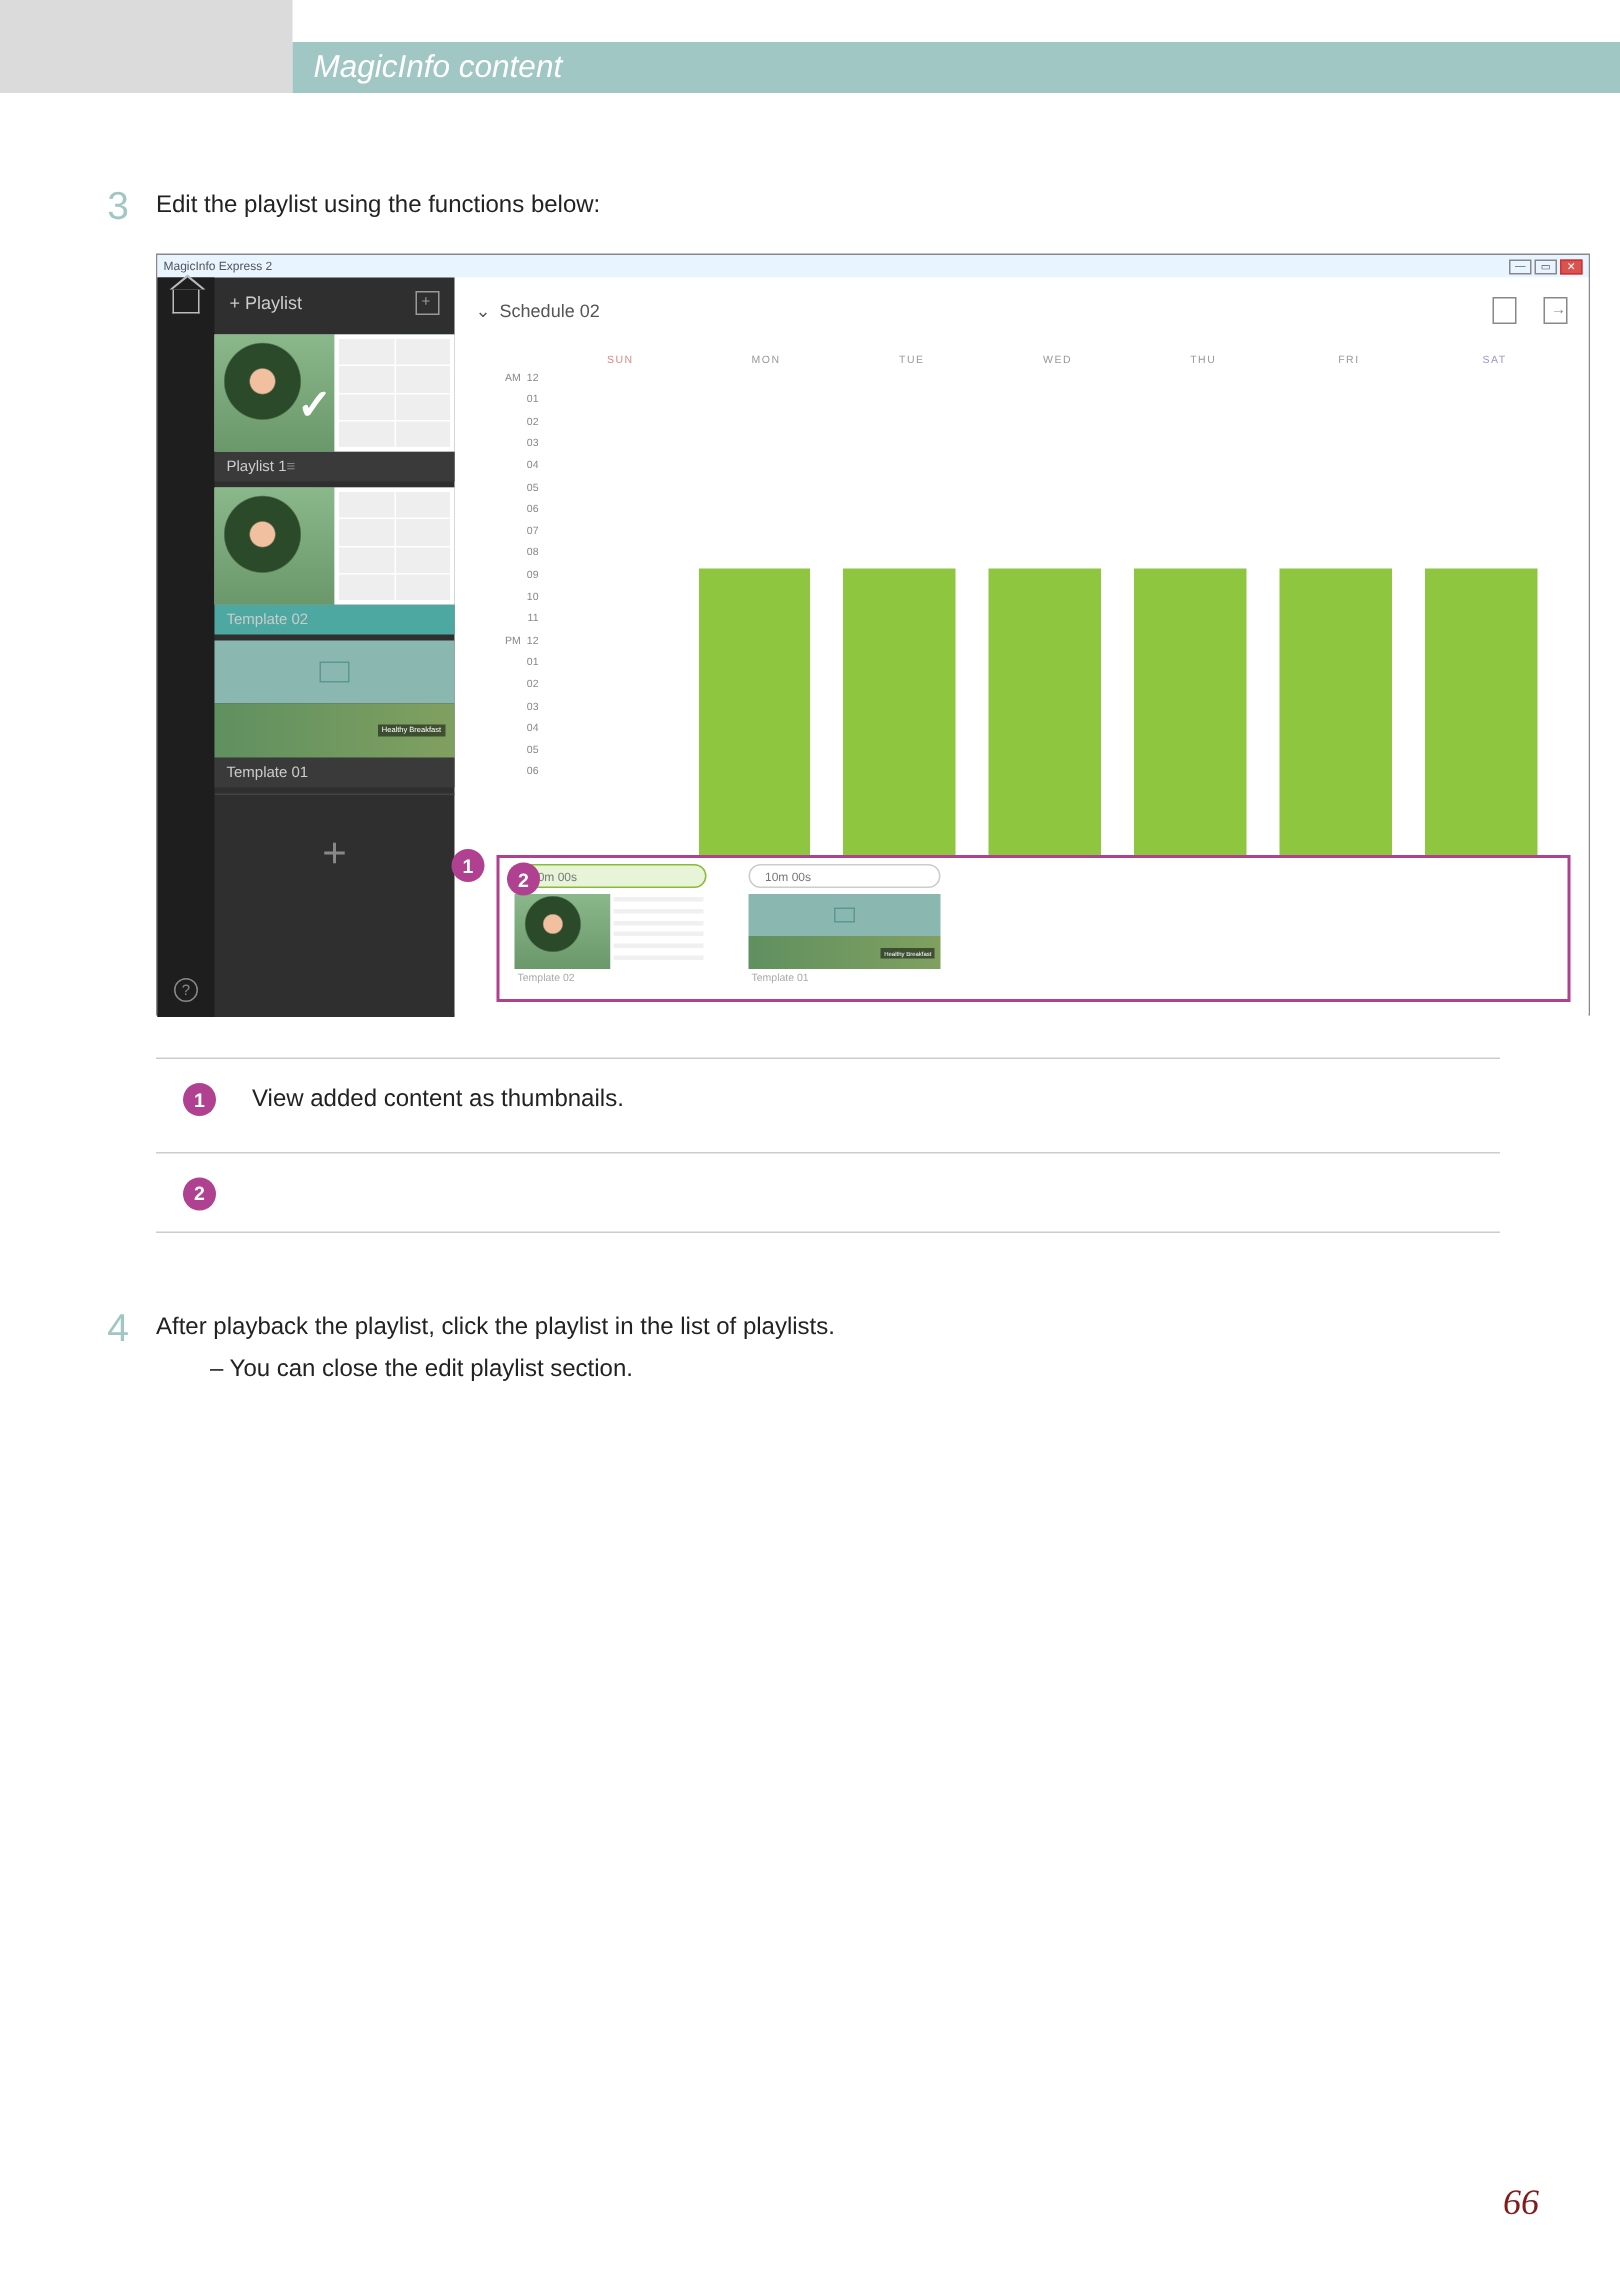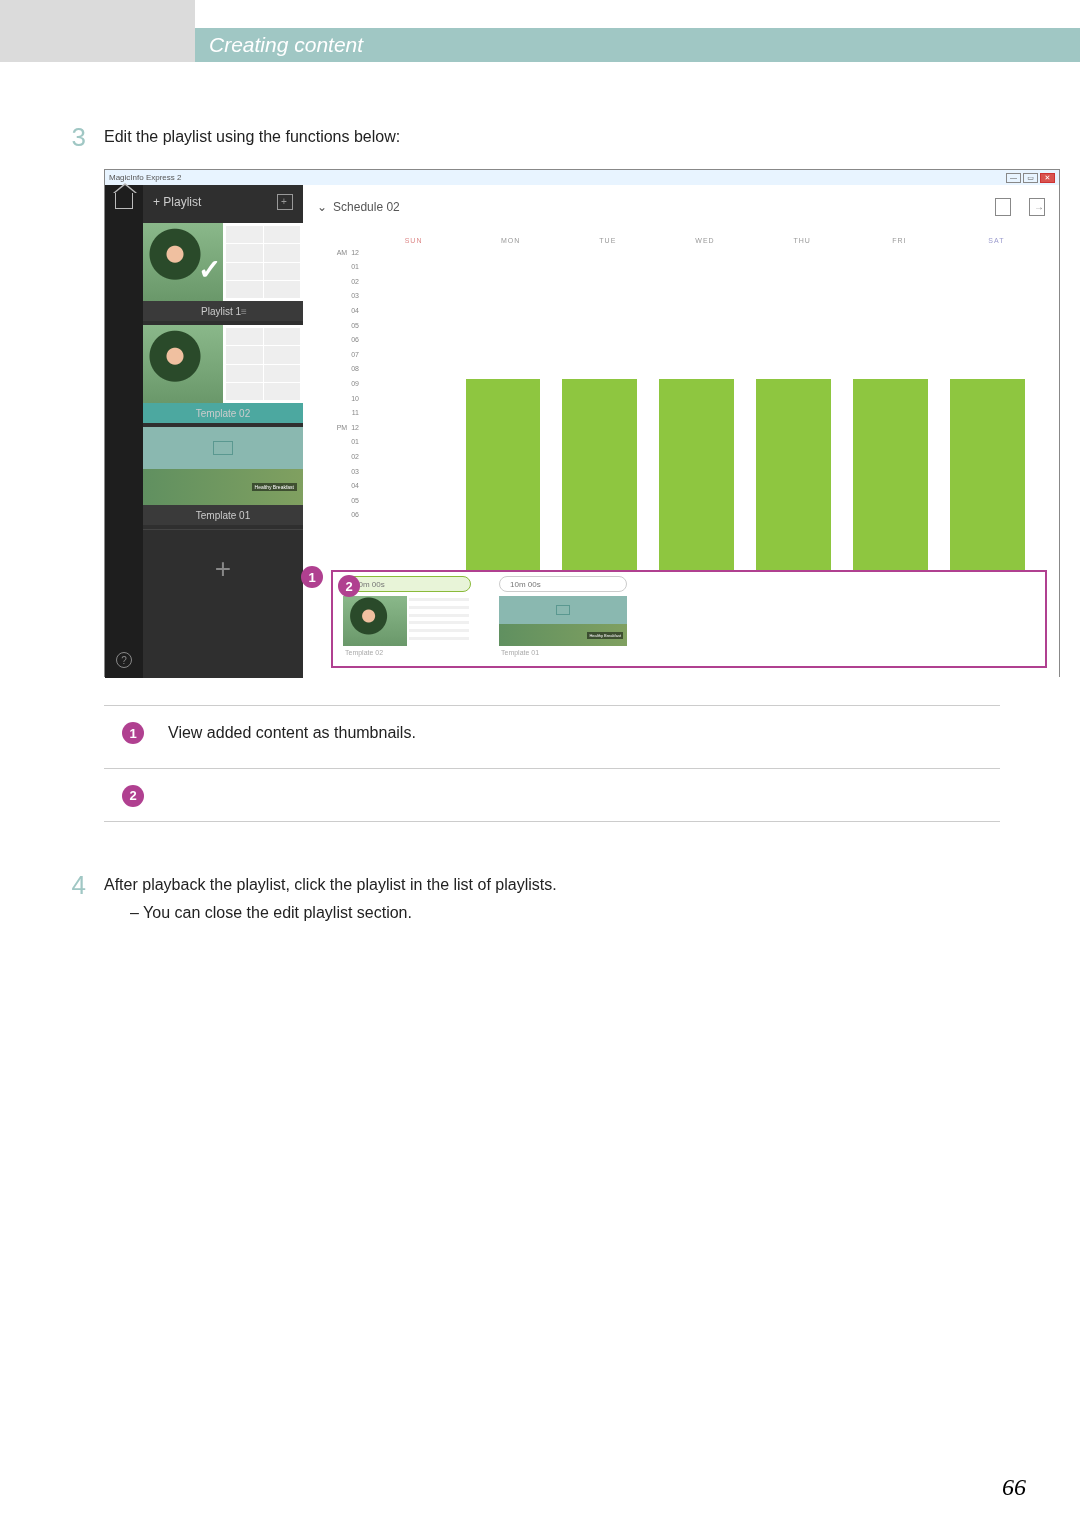--- a/index.html
+++ b/index.html
@@ -37,21 +37,21 @@
 .side-header { height: 34px; display: flex; align-items: center; justify-content: space-between; padding: 0 10px; color: #ccc; font-size: 12px; }
 .cal-icon { width: 16px; height: 16px; border: 1.5px solid #999; position: relative; }
 .cal-icon::before { content:'+'; position:absolute; color:#999; font-size:10px; top:1px; left:3px;}
 
 .thumb { margin: 4px 0 0 0; position: relative; }
 .thumb-img { height: 78px; background: linear-gradient(135deg,#c8e0c8,#a8c8d8); position: relative; display:flex; }
 .thumb-img .food { width: 50%; background: radial-gradient(circle at 40% 40%, #f0c0a0 8px, #2a4a2a 9px 25px, transparent 26px), linear-gradient(#8ab88a,#6a986a); }
 .thumb-img .menu-grid { width: 50%; background: #fff; display: grid; grid-template-columns: 1fr 1fr; gap: 1px; padding: 3px; }
 .thumb-img .menu-grid div { background: #eee; font-size: 4px; color:#999; text-align:right; padding-right:2px;}
 .check { position: absolute; top: 30px; left: 55px; color: #fff; font-size: 28px; font-weight: bold; }
-.thumb-label { height: 20px; background: #3a3a3a; color: #ccc; font-size: 10px; padding: 4px 8px; display: flex; justify-content: center; align-items: center;}
+.thumb-label { height: 20px; background: #3a3a3a; color: #ccc; font-size: 10px; padding: 4px 8px; display: flex; justify-content: flex-start; align-items: center;}
 .thumb-label.teal { background: #4ca8a0; }
 .thumb-label .ham { color: #888; font-size: 10px; letter-spacing: -2px; }
 
 .thumb-split { height: 78px; display: flex; flex-direction: column; }
 .thumb-top { flex: 1; background: #8ab8b0; display:flex; align-items:center; justify-content:center; }
 .rect-icon { width: 20px; height: 14px; border: 1.5px solid #5a9890; }
 .thumb-bot { height: 36px; background: linear-gradient(90deg,#609060,#80a060); position:relative; display:flex;align-items:center;justify-content:flex-end; padding-right:6px;}
 .thumb-bot span { background: rgba(0,0,0,.5); color: #fff; font-size: 5px; padding: 1px 3px; }
 
 .add-tile { height: 78px; margin-top: 4px; display: flex; align-items: center; justify-content: center; color: #888; font-size: 28px; border-top: 1px solid #444; }
@@ -98,29 +98,29 @@
 .legend-row { display: flex; border-top: 1px solid #ccc; padding: 14px 0; gap: 24px; align-items: flex-start; }
 .legend-row:last-child { border-bottom: 1px solid #ccc; }
 .badge { width: 22px; height: 22px; border-radius: 50%; background: #b04090; color: #fff; font-size: 13px; font-weight: bold; display: flex; align-items: center; justify-content: center; flex-shrink: 0; margin-top: 2px; margin-left: 18px;}
 .legend-text { flex: 1; font-size: 16px; color: #222; line-height: 1.6; }
 .legend-text ul { list-style: none; margin-top: 8px; }
 .legend-text li { padding-left: 24px; position: relative; margin-bottom: 4px;}
 .legend-text li::before { content: '▪'; position: absolute; left: 8px; font-size: 10px; top: 4px; }
 .x-icon { display: inline-flex; width: 22px; height: 20px; border: 1px solid #aaa; border-radius: 4px; align-items: center; justify-content: center; font-size: 12px; color: #888; vertical-align: middle; margin: 0 2px;}
 
 .step4 { margin-top: 44px; }
-.sub { margin-left: 26px; margin-top: 10px; }
-
-.page-num { position: absolute; bottom: 26px; right: 54px; font-size: 24px; font-style: italic; color: #000000; font-family: Georgia, serif; }
+.sub { margin-left: 36px; margin-top: 10px; }
+
+.page-num { position: absolute; bottom: 44px; right: 54px; font-size: 24px; font-style: italic; color: #7f1d1d; font-family: Georgia, serif; }
 </style>
 </head>
 <body>
 
 <div class="top-bar"></div>
-<div class="header">Creating content</div>
+<div class="header">MagicInfo content</div>
 
 <div class="content">
 
   <div class="step-row">
     <div class="step-num">3</div>
     <div class="step-body">Edit the playlist using the functions below:</div>
   </div>
 
   <div class="screenshot">
     <div class="win-title">

